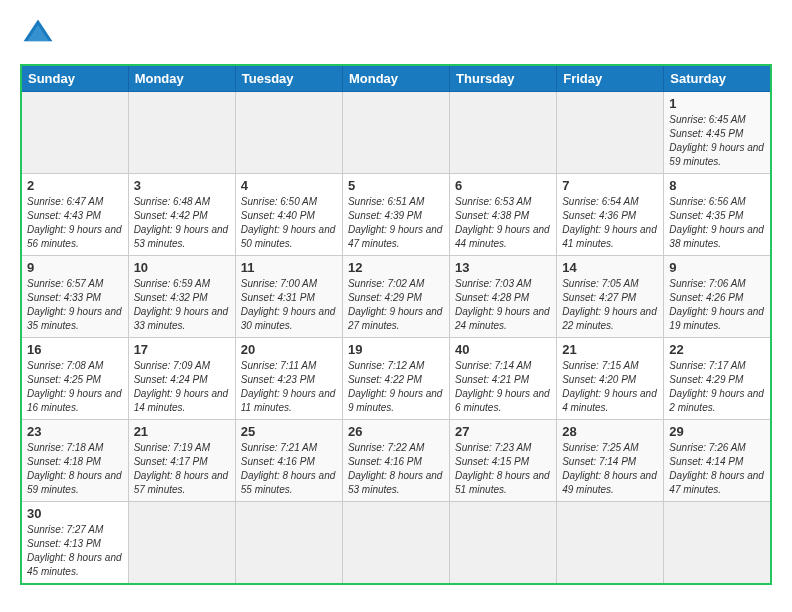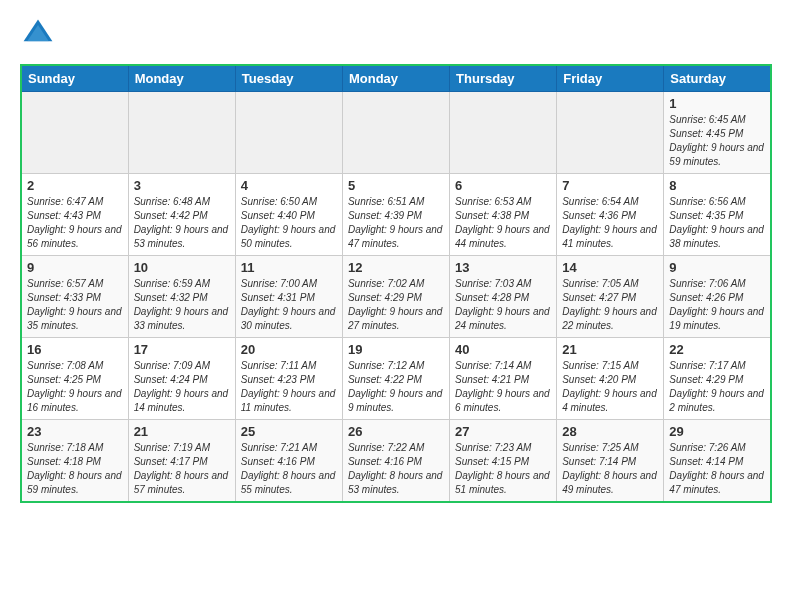--- a/index.html
+++ b/index.html
@@ -347,15 +347,30 @@
 and 49 minutes.</div>
           </td>
           <td>
             <span class="day-number">29</span>
             <div class="day-info">Sunrise: 7:26 AM
 Sunset: 4:14 PM
 Daylight: 8 hours
 and 47 minutes.</div>
           </td>
         </tr>
+        <tr>
+          <td>
+            <span class="day-number">30</span>
+            <div class="day-info">Sunrise: 7:27 AM
+Sunset: 4:13 PM
+Daylight: 8 hours
+and 45 minutes.</div>
+          </td>
+          <td class="empty"></td>
+          <td class="empty"></td>
+          <td class="empty"></td>
+          <td class="empty"></td>
+          <td class="empty"></td>
+          <td class="empty"></td>
+        </tr>
       </tbody>
   </table>
 </div>
 
 </body></html>

